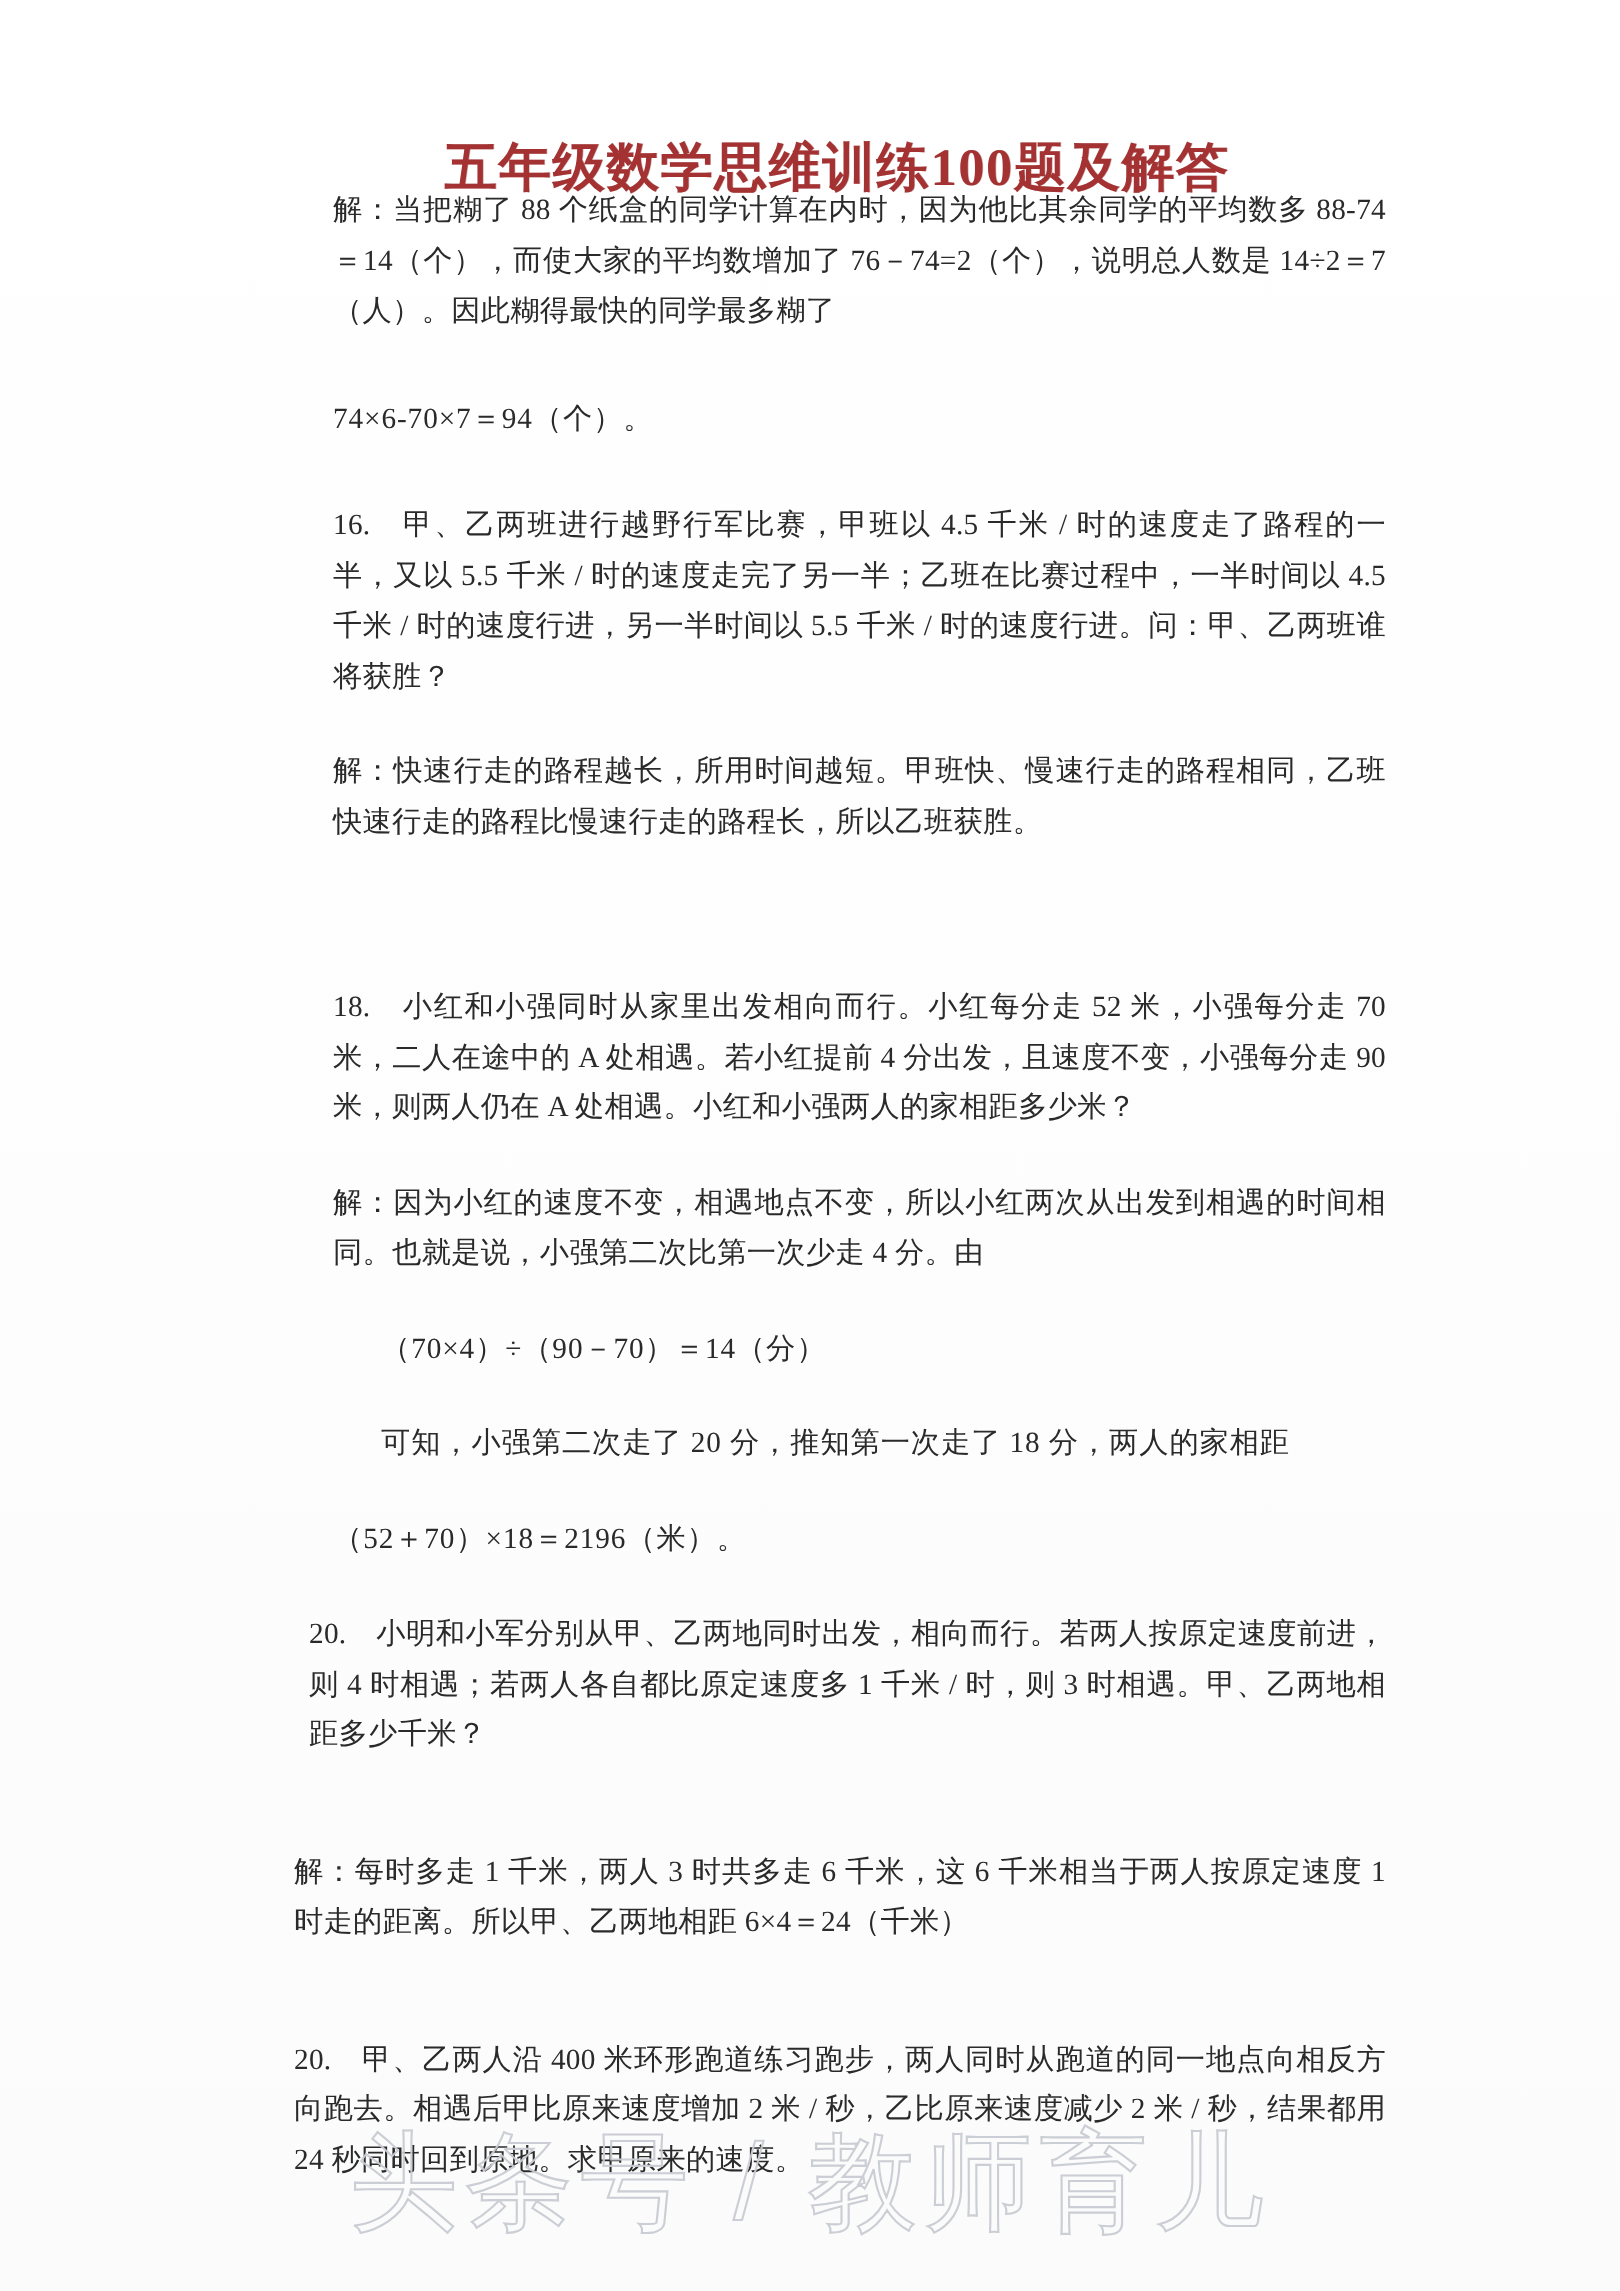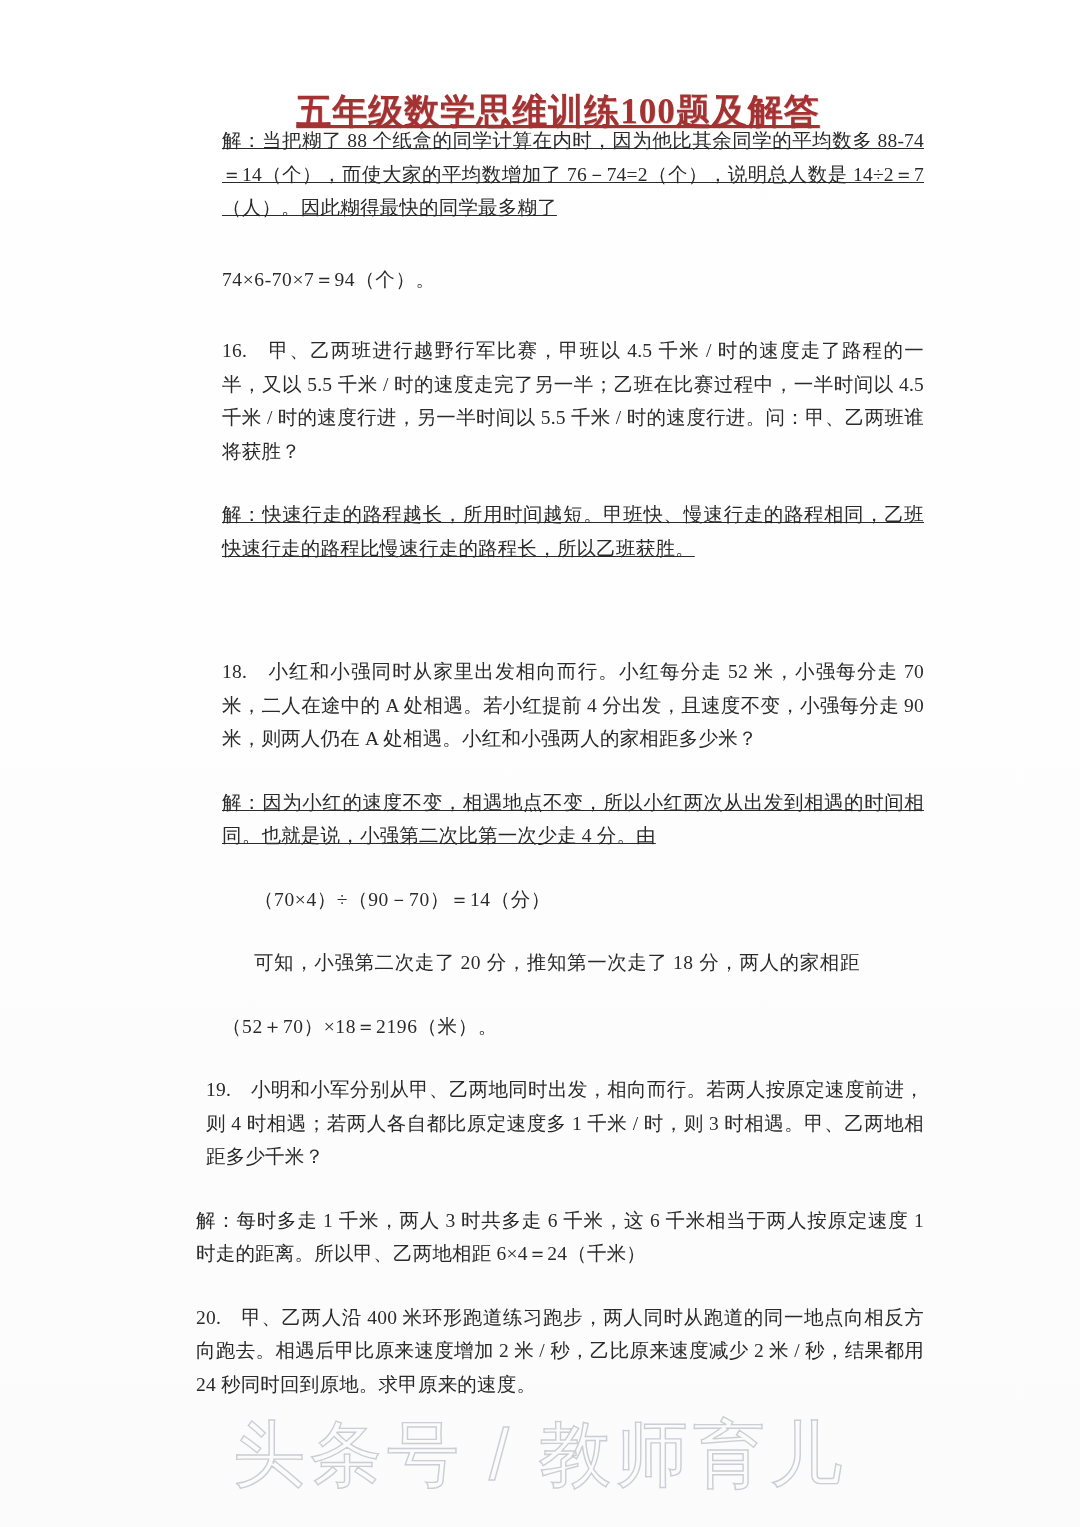--- a/index.html
+++ b/index.html
@@ -32,21 +32,20 @@
     text-align: center;
     padding-left: 36px;
     font-family: "Liberation Serif", "DejaVu Serif", serif;
     font-weight: 700;
     font-size: 35px;
     line-height: 46px;
     letter-spacing: 1px;
     color: #a53232;
     text-shadow: 0.5px 0.5px 0 rgba(120,30,30,0.35);
     white-space: nowrap;
-    text-decoration: underline;
   }
 
   
   .content {
     position: absolute;
     top: 124px;
     left: 196px;
     width: 728px;
   }
 
@@ -56,24 +55,24 @@
     color: #2a2a2a;
     text-align: justify;
     text-justify: inter-ideograph;
     letter-spacing: 0.2px;
     margin: 0;
     font-family: "Liberation Serif", "DejaVu Serif", serif;
   }
   .gap-lg  { height: 30px; }
   .gap-xl  { height: 38px; }
 
-  .indent-solve  { padding-left: 26px; text-decoration: underline; }
+  .indent-solve  { padding-left: 26px; }
   .indent-item   { padding-left: 26px; }
   .indent-item19 { padding-left: 10px; }
-  .indent-item20 { padding-left: 0px;  }
+  .indent-item20 { padding-left: 0px; margin-top: 28px;  }
   .indent-eq     { padding-left: 58px; }
   .indent-eq2    { padding-left: 26px; }
   .indent-note   { padding-left: 58px; }
 
   .eq, .note {
     font-size: 19.5px;
     line-height: 33.5px;
     color: #2a2a2a;
     letter-spacing: 0.6px;
     margin: 0;
@@ -144,21 +143,21 @@
     <div class="gap-lg"></div>
 
     <p class="note indent-note">可知，小强第二次走了 20 分，推知第一次走了 18 分，两人的家相距</p>
 
     <div class="gap-lg"></div>
 
     <p class="eq indent-eq2">（52＋70）×18＝2196（米）。</p>
 
     <div class="gap-lg"></div>
 
-    <p class="para indent-item19">19.　小明和小军分别从甲、乙两地同时出发，相向而行。若两人按原定速度前进，则 4 时相遇；若两人各自都比原定速度多 1 千米 / 时，则 3 时相遇。甲、乙两地相距多少千米？</p>
+    <p class="para indent-item19">20.　小明和小军分别从甲、乙两地同时出发，相向而行。若两人按原定速度前进，则 4 时相遇；若两人各自都比原定速度多 1 千米 / 时，则 3 时相遇。甲、乙两地相距多少千米？</p>
 
     <div class="gap-lg"></div>
 
     <p class="para indent-item20">解：每时多走 1 千米，两人 3 时共多走 6 千米，这 6 千米相当于两人按原定速度 1 时走的距离。所以甲、乙两地相距 6×4＝24（千米）</p>
 
     <div class="gap-lg"></div>
 
     <p class="para indent-item20">20.　甲、乙两人沿 400 米环形跑道练习跑步，两人同时从跑道的同一地点向相反方向跑去。相遇后甲比原来速度增加 2 米 / 秒，乙比原来速度减少 2 米 / 秒，结果都用 24 秒同时回到原地。求甲原来的速度。</p>
 
   </div>

